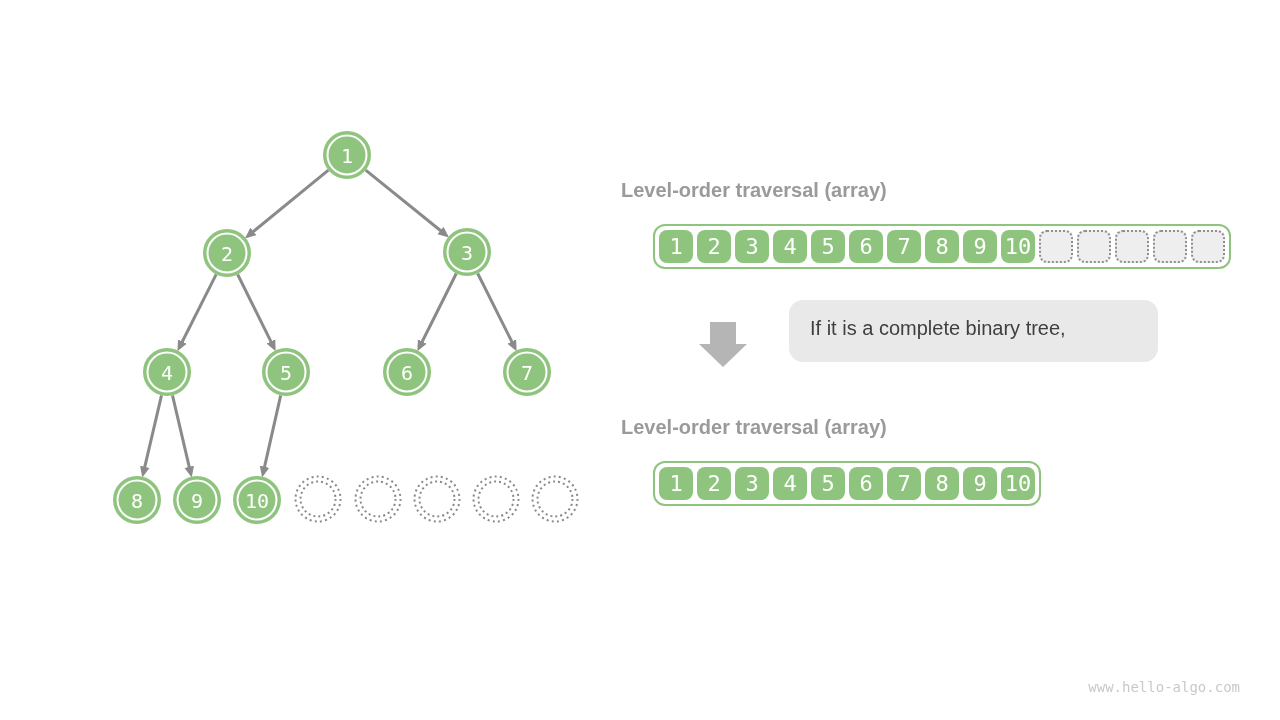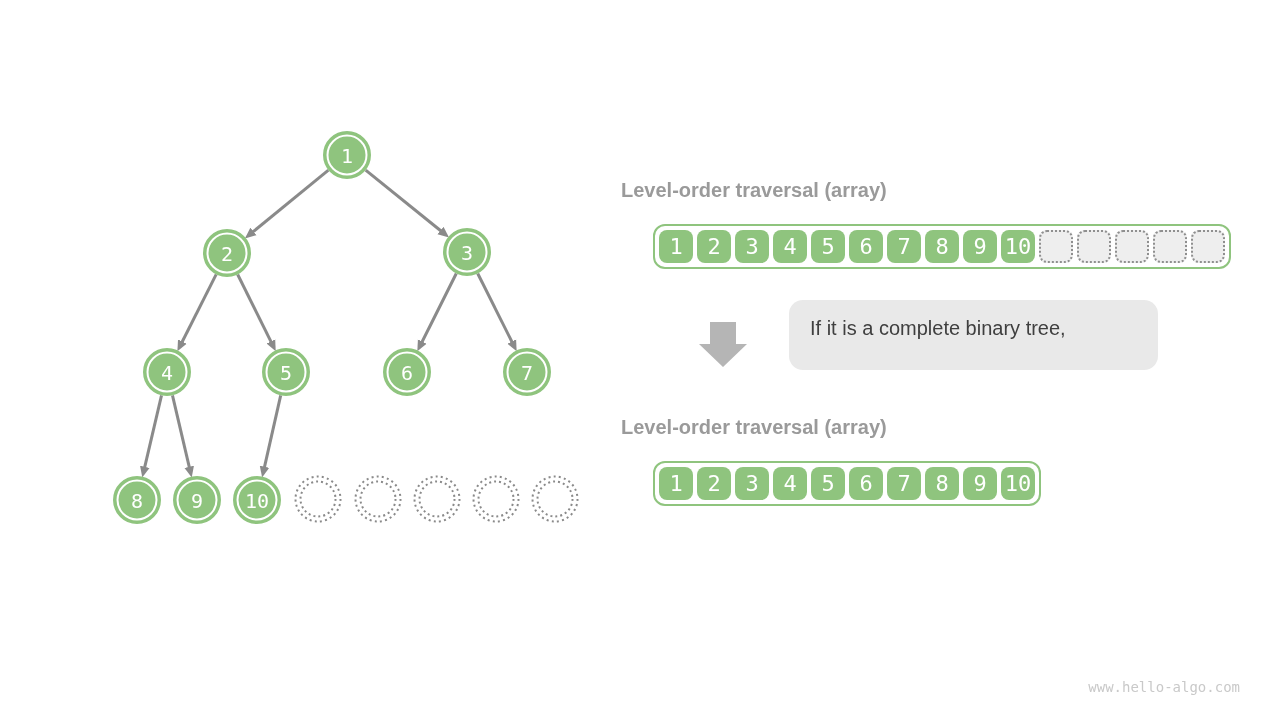--- a/index.html
+++ b/index.html
@@ -60,21 +60,21 @@
   .down-arrow {
     position: absolute;
     left: 699px;
     top: 322px;
   }
   .note-box {
     position: absolute;
     left: 789px;
     top: 300px;
     width: 369px;
-    height: 70px;
+    height: 62px;
     background: #e9e9e9;
     border-radius: 14px;
     box-sizing: border-box;
     padding: 14px 0 0 21px;
     font-size: 20px;
     line-height: 29px;
     color: #3f3f3f;
     white-space: nowrap;
   }
   .none-kw {

